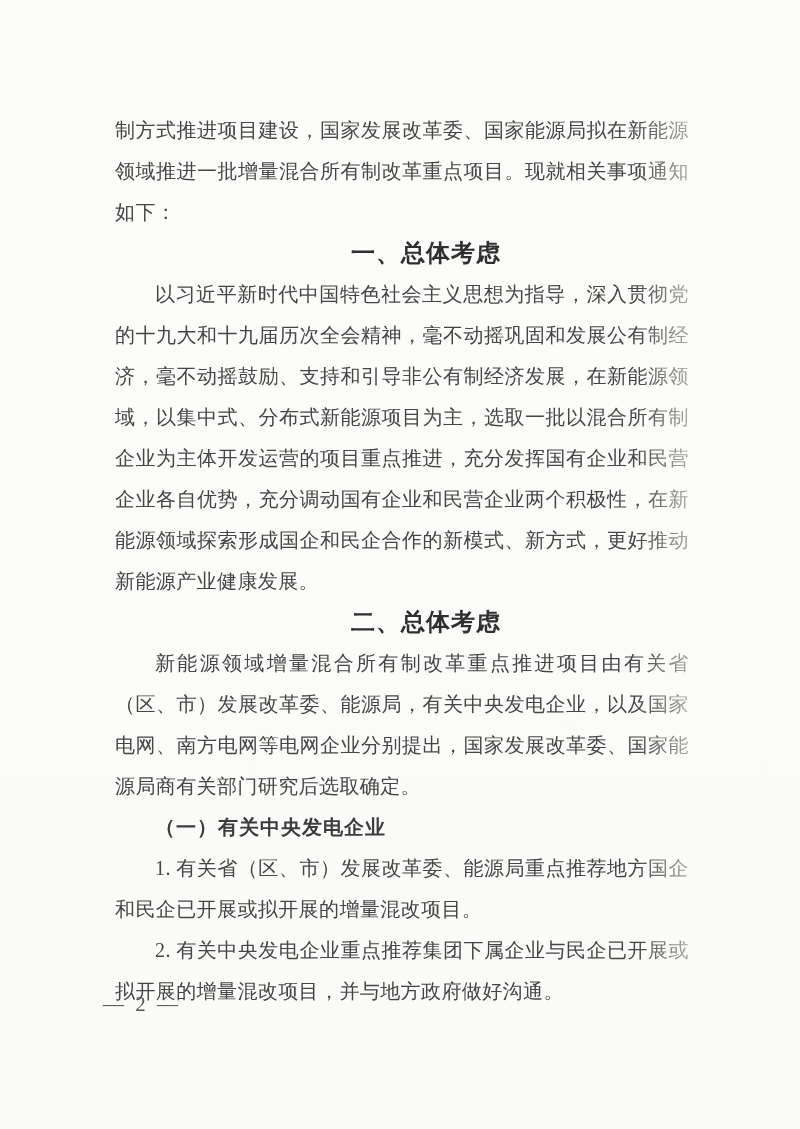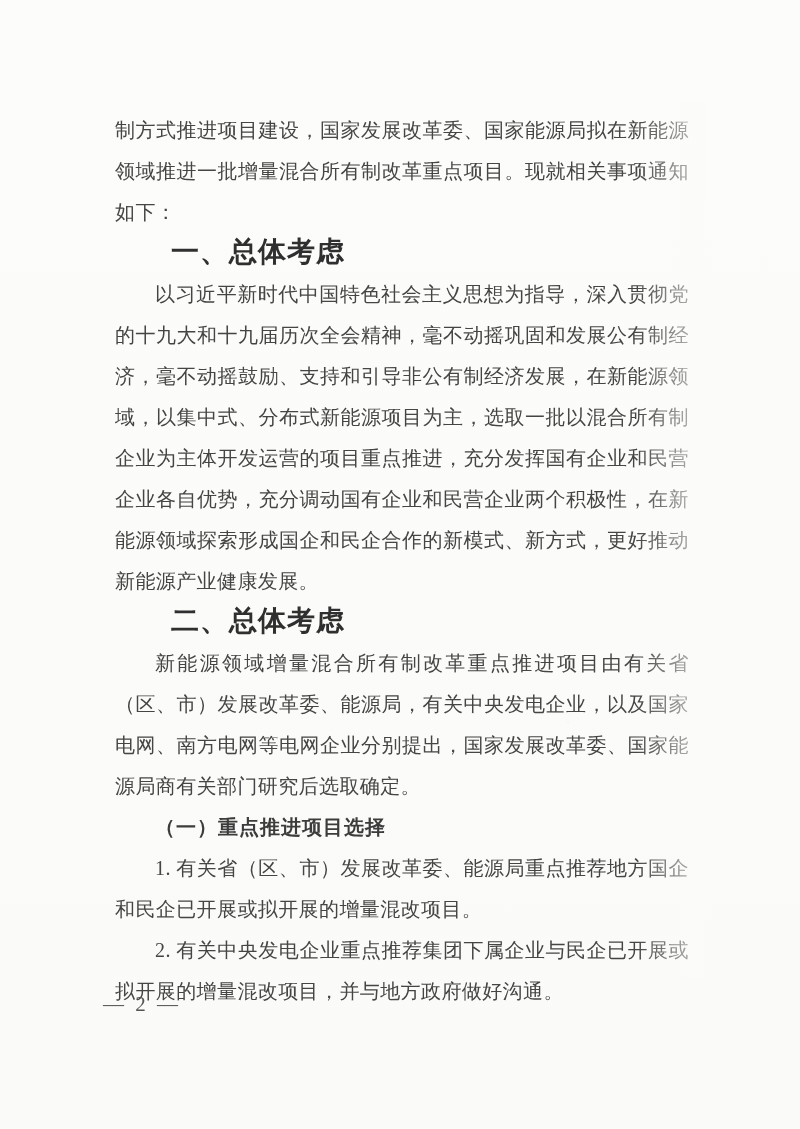--- a/index.html
+++ b/index.html
@@ -37,27 +37,27 @@
     word-break: break-all;
   }
   .content p {
     margin: 0;
   }
   .indent {
     text-indent: 2em;
   }
   .sec-heading {
     margin: 0;
-    font-family: Liberation Mono, monospace;
-    font-size: 28px;
+    font-family: Liberation Serif, serif;
+    font-size: 24px;
     line-height: 41px;
     font-weight: bold;
     color: #2f2f2f;
     text-indent: 2em;
-    text-align: left;
+    text-align: center;
     letter-spacing: 1px;
   }
   .sub-heading {
     margin: 0;
     font-family: "Liberation Serif", "DejaVu Serif", serif;
     font-size: 20px;
     line-height: 41px;
     font-weight: 600;
     color: #3c3c3c;
     text-indent: 2em;
@@ -94,21 +94,21 @@
     <p>制方式推进项目建设，国家发展改革委、国家能源局拟在新能源领域推进一批增量混合所有制改革重点项目。现就相关事项通知如下：</p>
 
     <p class="sec-heading">一、总体考虑</p>
 
     <p class="indent">以习近平新时代中国特色社会主义思想为指导，深入贯彻党的十九大和十九届历次全会精神，毫不动摇巩固和发展公有制经济，毫不动摇鼓励、支持和引导非公有制经济发展，在新能源领域，以集中式、分布式新能源项目为主，选取一批以混合所有制企业为主体开发运营的项目重点推进，充分发挥国有企业和民营企业各自优势，充分调动国有企业和民营企业两个积极性，在新能源领域探索形成国企和民企合作的新模式、新方式，更好推动新能源产业健康发展。</p>
 
     <p class="sec-heading">二、总体考虑</p>
 
     <p class="indent">新能源领域增量混合所有制改革重点推进项目由有关省（区、市）发展改革委、能源局，有关中央发电企业，以及国家电网、南方电网等电网企业分别提出，国家发展改革委、国家能源局商有关部门研究后选取确定。</p>
 
-    <p class="sub-heading">（一）重点推进项目选择</p>
+    <p class="sub-heading">（一）有关中央发电企业</p>
 
     <p class="indent">1. 有关省（区、市）发展改革委、能源局重点推荐地方国企和民企已开展或拟开展的增量混改项目。</p>
 
     <p class="indent">2. 有关中央发电企业重点推荐集团下属企业与民企已开展或拟开展的增量混改项目，并与地方政府做好沟通。</p>
 
   </div>
 
   <div class="fade-right"></div>
 
   <div class="page-number">— 2 —</div>

